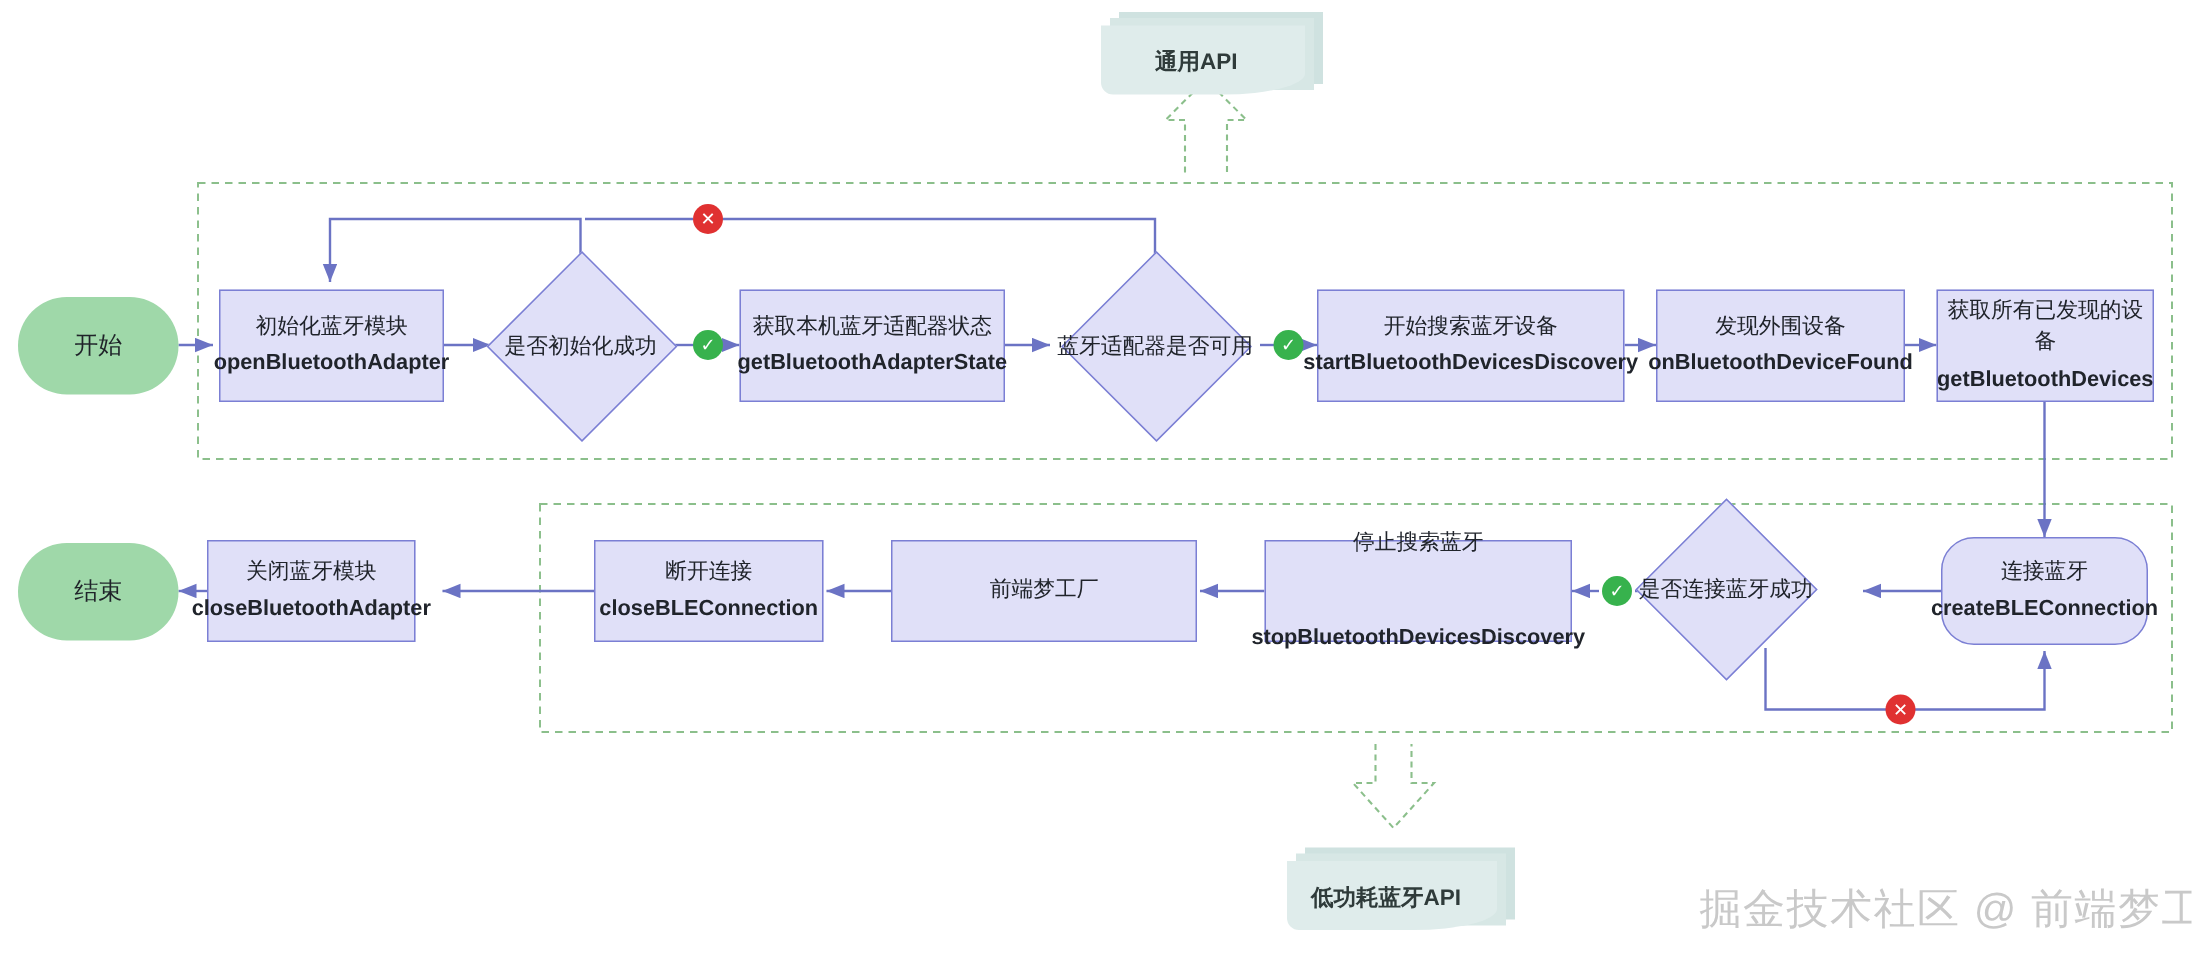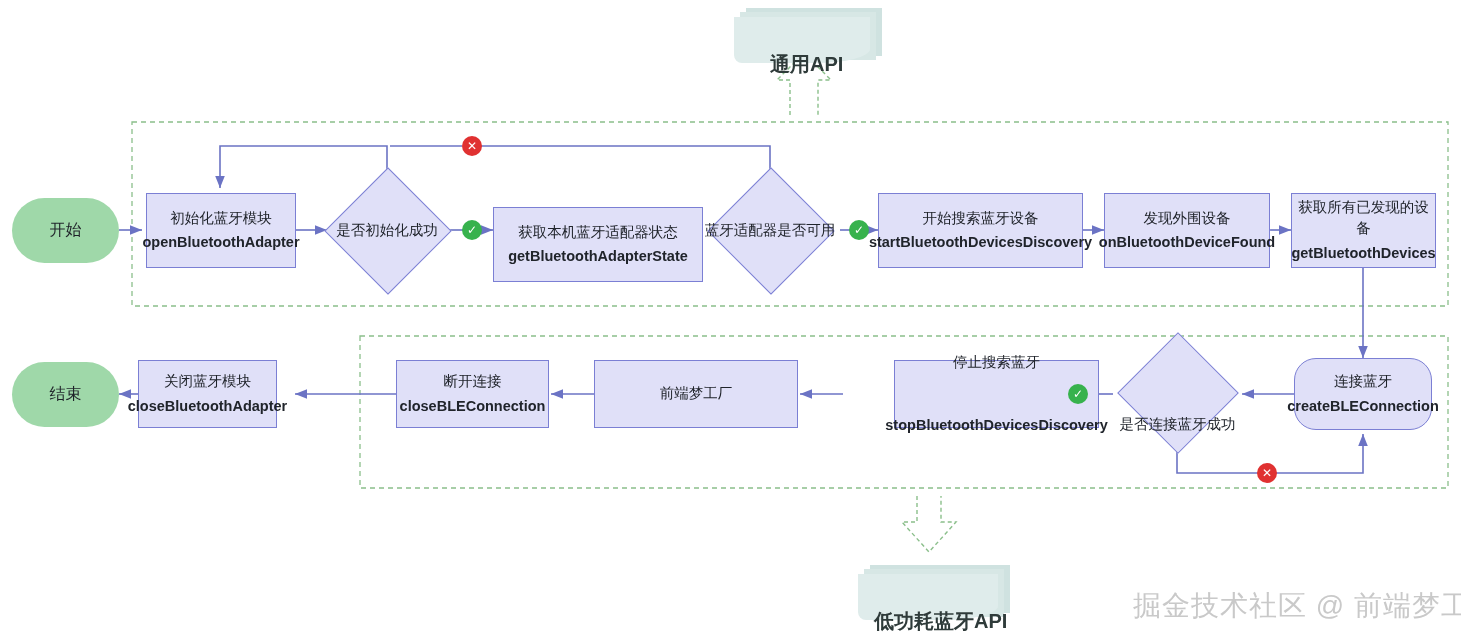--- a/index.html
+++ b/index.html
@@ -33,22 +33,22 @@
          display:flex;align-items:center;justify-content:center;z-index:6;
          font-size:12px;color:#fff;font-weight:bold;line-height:1;}
   .badge.ok{background:#37b24d;}
   .badge.err{background:#e03131;}
 
   
   .note{position:absolute;}
   .note .sheet{position:absolute;background:#dfeceb;}
   .note .sheet.s3{background:#cfe2e0;}
   .note .sheet.s2{background:#d7e7e5;}
-  .note .txt{position:absolute;z-index:4;font-size:20px;font-weight:bold;color:#2f3b3a;
-             white-space:nowrap;margin-top:19px;}
+  .note .txt{position:absolute;z-index:4;font-size:15px;font-weight:bold;color:#2f3b3a;
+             white-space:nowrap;}
 
   
   .watermark{position:absolute;font-size:28px;color:#c9c9c9;white-space:nowrap;
              letter-spacing:1px;}
 </style>
 </head>
 <body>
 
 <div id="stage">
 
@@ -121,21 +121,21 @@
   <div class="node" style="left:146px;top:193px;width:150px;height:75px;">
     <span class="l1">初始化蓝牙模块</span>
     <span class="l2">openBluetoothAdapter</span>
   </div>
 
   <div class="diamond" style="left:327px;top:186px;width:120px;height:88px;">
     <div class="dshape" style="left:16px;top:0px;width:88px;height:88px;"></div>
     <span class="dtxt">是否初始化成功</span>
   </div>
 
-  <div class="node" style="left:493px;top:193px;width:210px;height:75px;margin-top:14px;">
+  <div class="node" style="left:493px;top:193px;width:177px;height:75px;">
     <span class="l1">获取本机蓝牙适配器状态</span>
     <span class="l2">getBluetoothAdapterState</span>
   </div>
 
   <div class="diamond" style="left:700px;top:186px;width:140px;height:88px;">
     <div class="dshape" style="left:26px;top:0px;width:88px;height:88px;"></div>
     <span class="dtxt">蓝牙适配器是否可用</span>
   </div>
 
   <div class="node" style="left:878px;top:193px;width:205px;height:75px;">
@@ -151,26 +151,26 @@
   <div class="node" style="left:1291px;top:193px;width:145px;height:75px;">
     <span class="l1">获取所有已发现的设备</span>
     <span class="l2">getBluetoothDevices</span>
   </div>
 
   <div class="node" style="left:1294px;top:358px;width:138px;height:72px;border-radius:22px;">
     <span class="l1">连接蓝牙</span>
     <span class="l2">createBLEConnection</span>
   </div>
 
-  <div class="diamond" style="left:1113px;top:350px;width:129px;height:84px;align-items:flex-end;">
+  <div class="diamond" style="left:1086px;top:350px;width:129px;height:84px;">
     <div class="dshape" style="left:22px;top:0px;width:84px;height:84px;"></div>
     <span class="dtxt">是否连接蓝牙成功</span>
   </div>
 
-  <div class="node" style="left:894px;top:360px;width:205px;height:68px;gap:39px;">
+  <div class="node" style="left:843px;top:360px;width:205px;height:68px;gap:39px;">
     <span class="l1">停止搜索蓝牙</span>
     <span class="l2">stopBluetoothDevicesDiscovery</span>
   </div>
 
   <div class="node" style="left:594px;top:360px;width:204px;height:68px;">
     <span class="l1">前端梦工厂</span>
   </div>
 
   <div class="node" style="left:396px;top:360px;width:153px;height:68px;">
     <span class="l1">断开连接</span>

